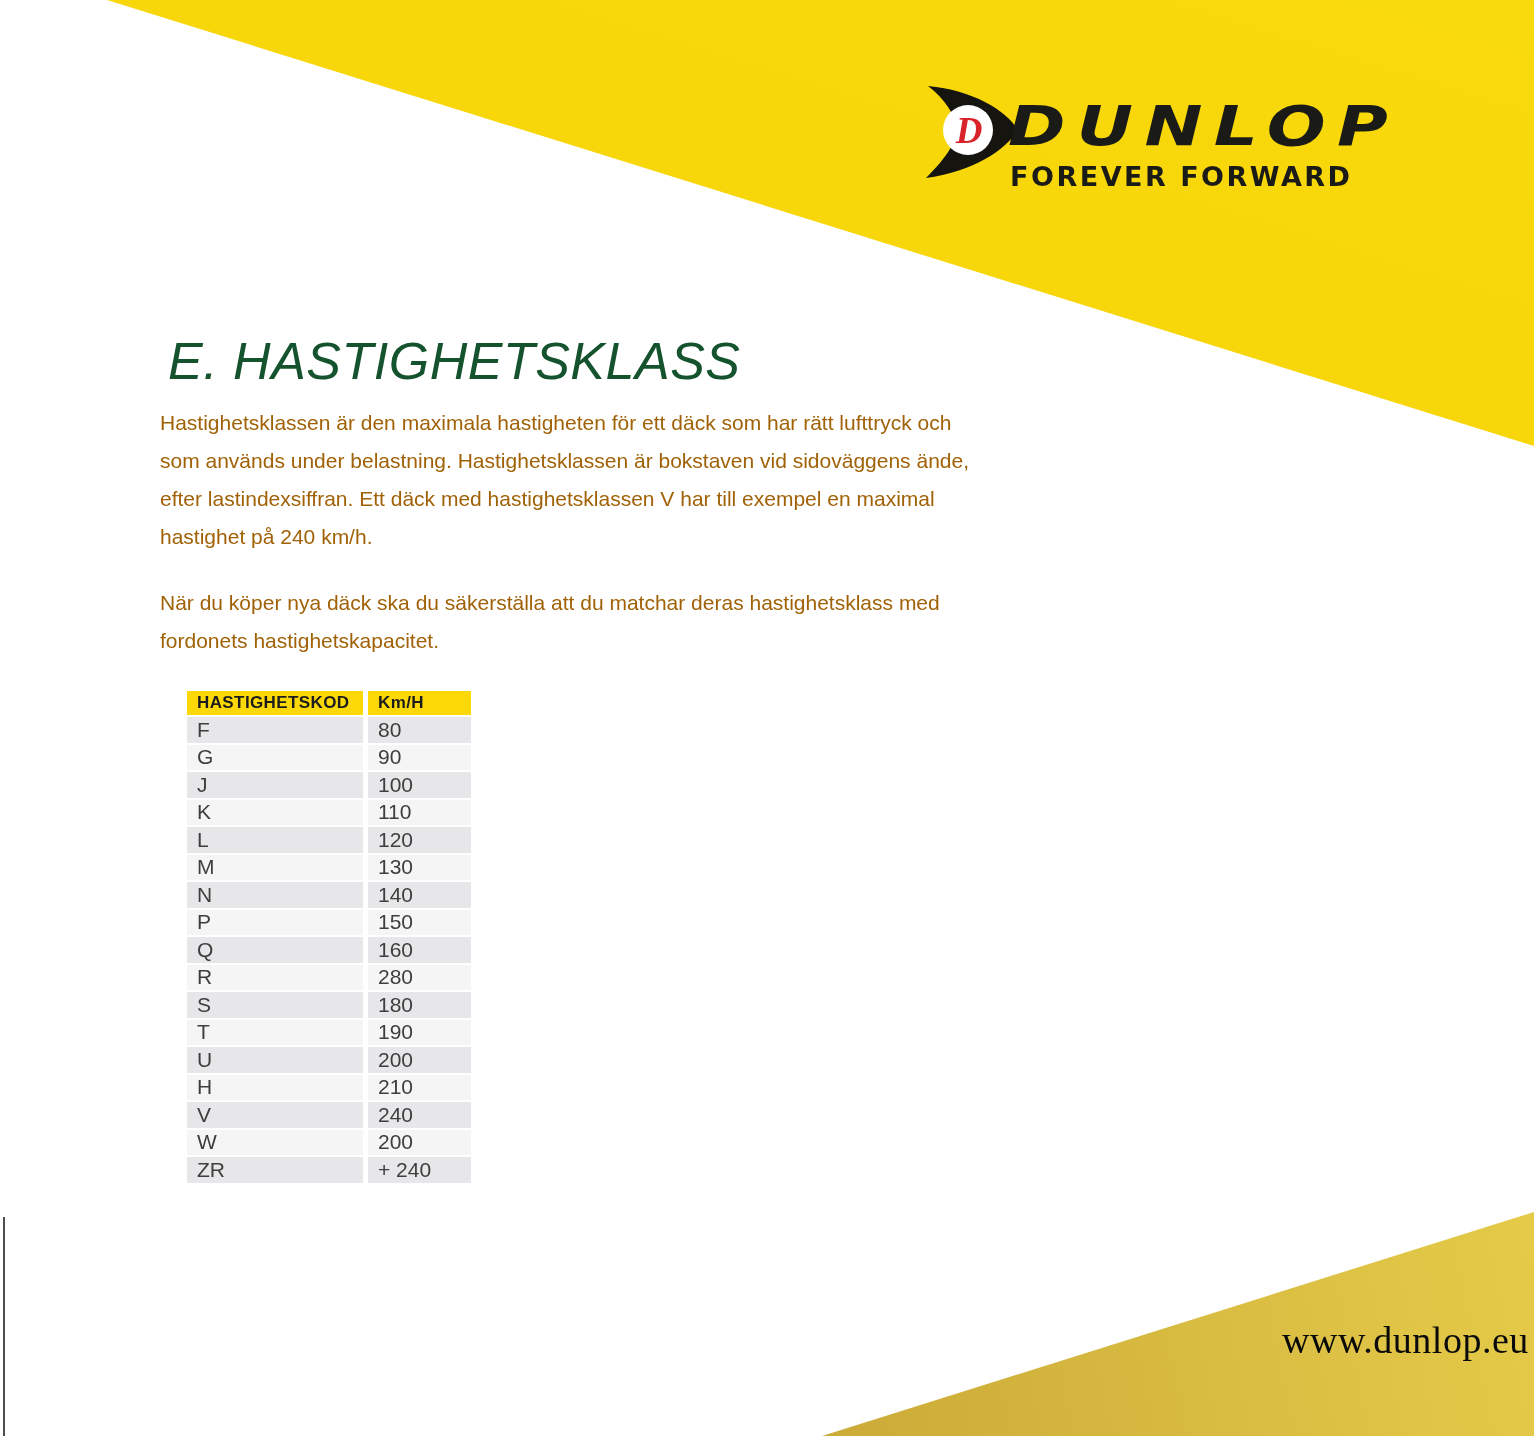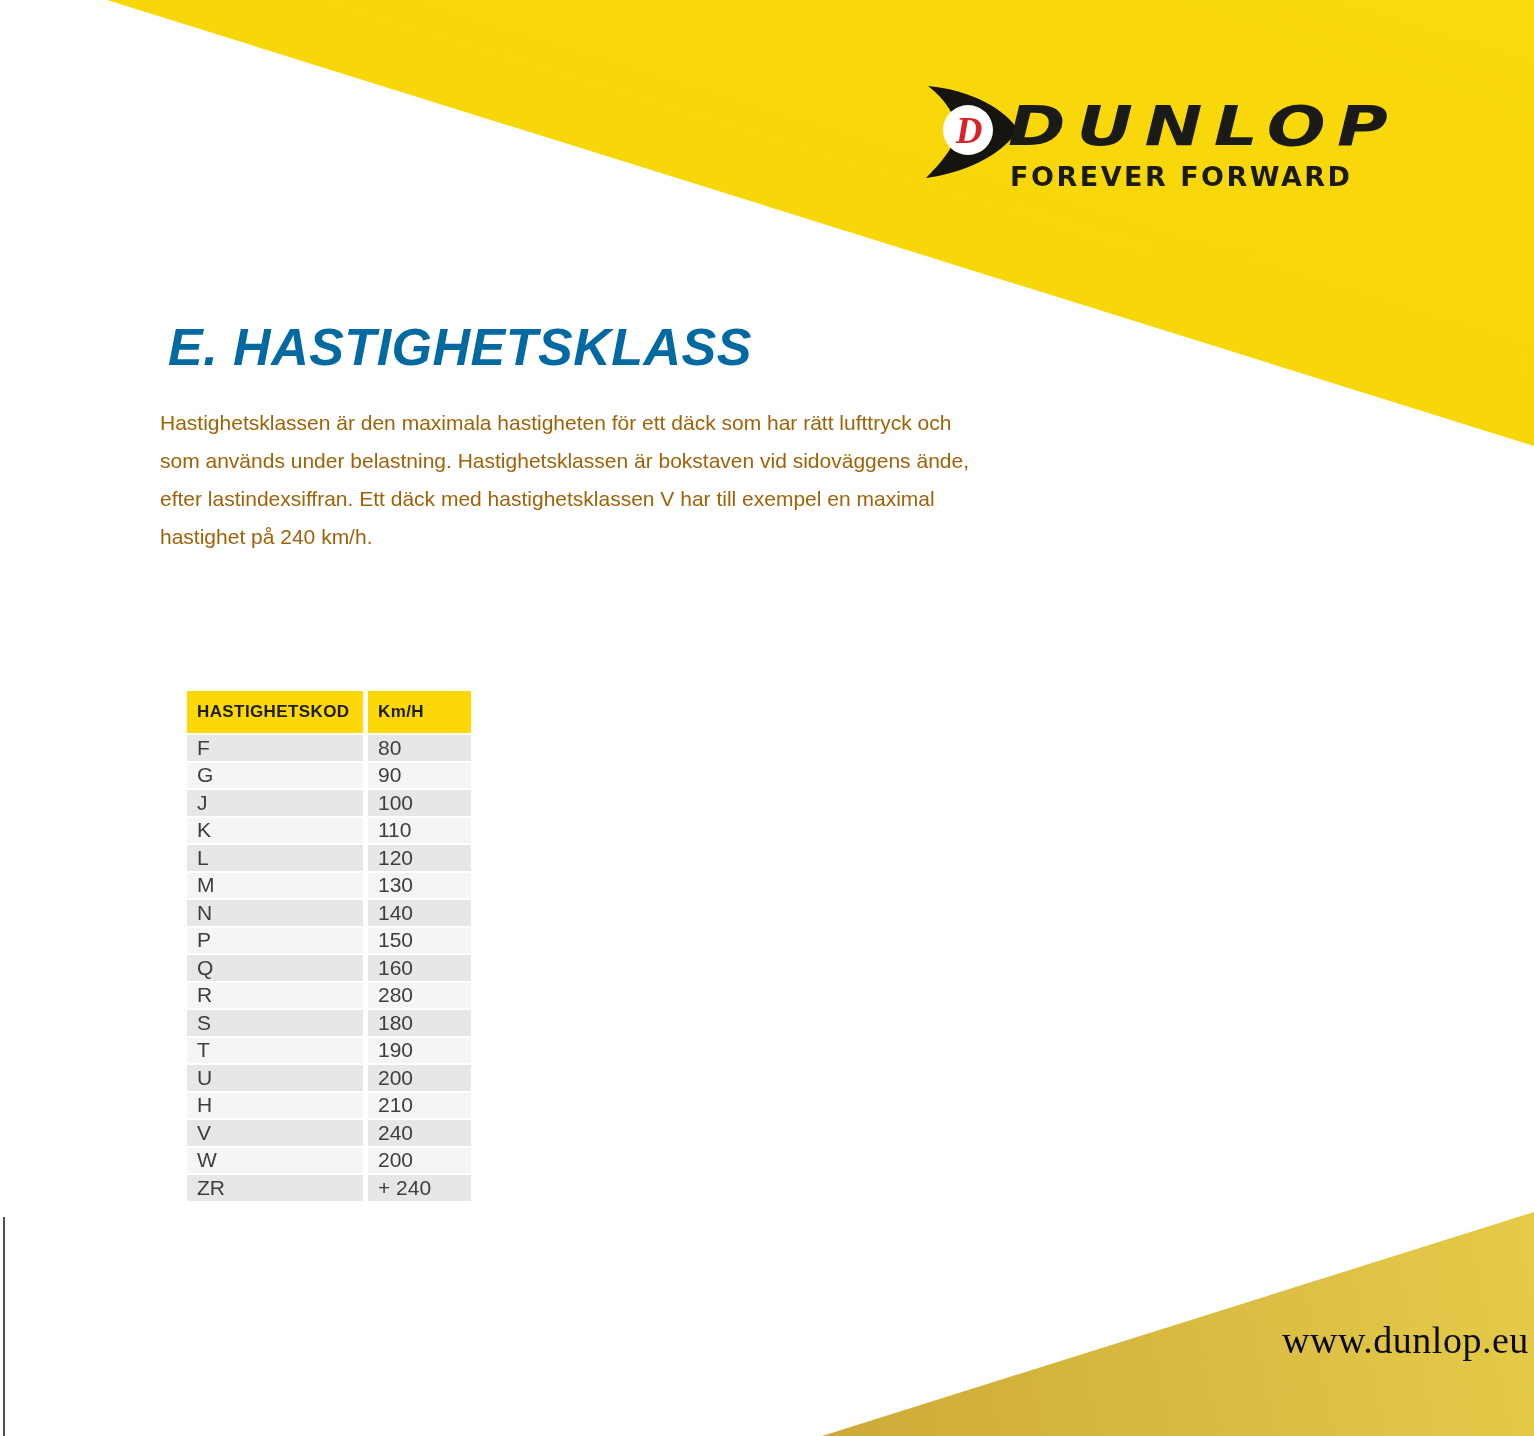--- a/index.html
+++ b/index.html
@@ -33,40 +33,40 @@
   }
   .tagline {
     position:absolute; left:1010px; top:163px;
     font-size:27px; line-height:27px; font-weight:bold; 
     letter-spacing:2.5px; color:#1a1a16; white-space:nowrap;
     font-family:"DejaVu Sans", sans-serif;
   }
 
   
   .title {
-    position:absolute; left:168px; top:320px;
-    font-size:52px; line-height:54px; font-weight:bold; font-style:italic;
-    letter-spacing:0.5px; color:#0369a1; white-space:nowrap;
+    position:absolute; left:168px; top:334px;
+    font-size:52px; line-height:54px; font-weight:normal; font-style:italic;
+    letter-spacing:0.5px; color:#14532d; white-space:nowrap;
   }
   .para {
     position:absolute; left:160px; width:1220px;
     font-size:21px; line-height:38px; color:#a16207;
     white-space:pre-line;
   }
   .para-1 { top:404px; }
   .para-2 { top:584px; }
 
   
   .speed-table { position:absolute; left:187px; top:691px; width:286px; }
   .thead, .trow {
     display:grid; grid-template-columns:176px 103px; column-gap:5px;
   }
   .thead { margin-bottom:2px; }
   .thead .cell {
-    background:#fcd906; height:42px;
+    background:#fcd906; height:24px;
     font-size:17px; font-weight:bold; letter-spacing:0.4px; color:#1c1c1c;
     display:flex; align-items:center; padding-left:10px;
   }
   .tbody { display:grid; row-gap:2px; }
   .trow .cell {
     height:25.5px; font-size:21px; color:#3e3e3e;
     display:flex; align-items:center; padding-left:10px;
     background:#f5f5f6;
   }
   .trow:nth-child(odd) .cell { background:#e7e7e9; }
@@ -106,20 +106,22 @@
     <div class="tagline">FOREVER FORWARD</div>
   </div>
 
   <h1 class="title">E. HASTIGHETSKLASS</h1>
 
   <p class="para para-1">Hastighetsklassen är den maximala hastigheten för ett däck som har rätt lufttryck och
 som används under belastning. Hastighetsklassen är bokstaven vid sidoväggens ände,
 efter lastindexsiffran. Ett däck med hastighetsklassen V har till exempel en maximal
 hastighet på 240 km/h.</p>
 
+  <p class="para para-2">När du köper nya däck ska du säkerställa att du matchar deras hastighetsklass med
+fordonets hastighetskapacitet.</p>
 
   <div class="speed-table">
     <div class="thead">
       <div class="cell">HASTIGHETSKOD</div>
       <div class="cell">Km/H</div>
     </div>
     <div class="tbody">
       <div class="trow">
         <div class="cell">F</div>
         <div class="cell">80</div>

